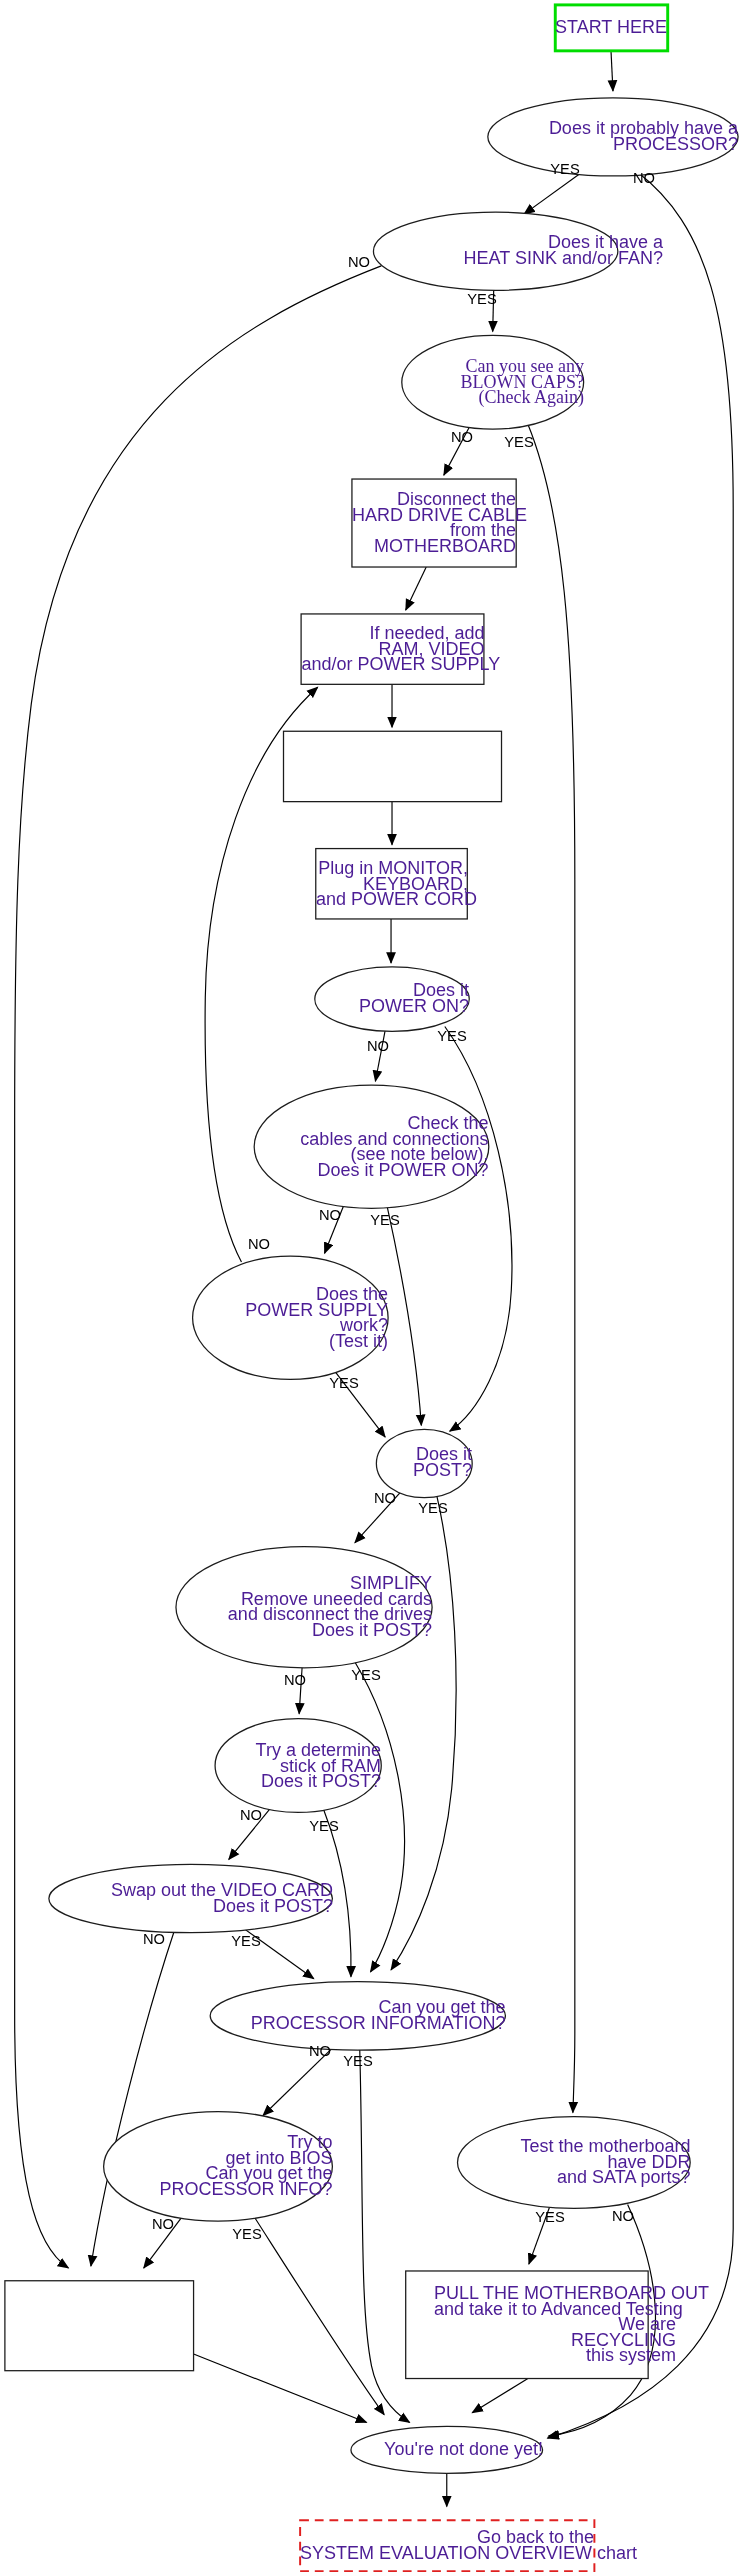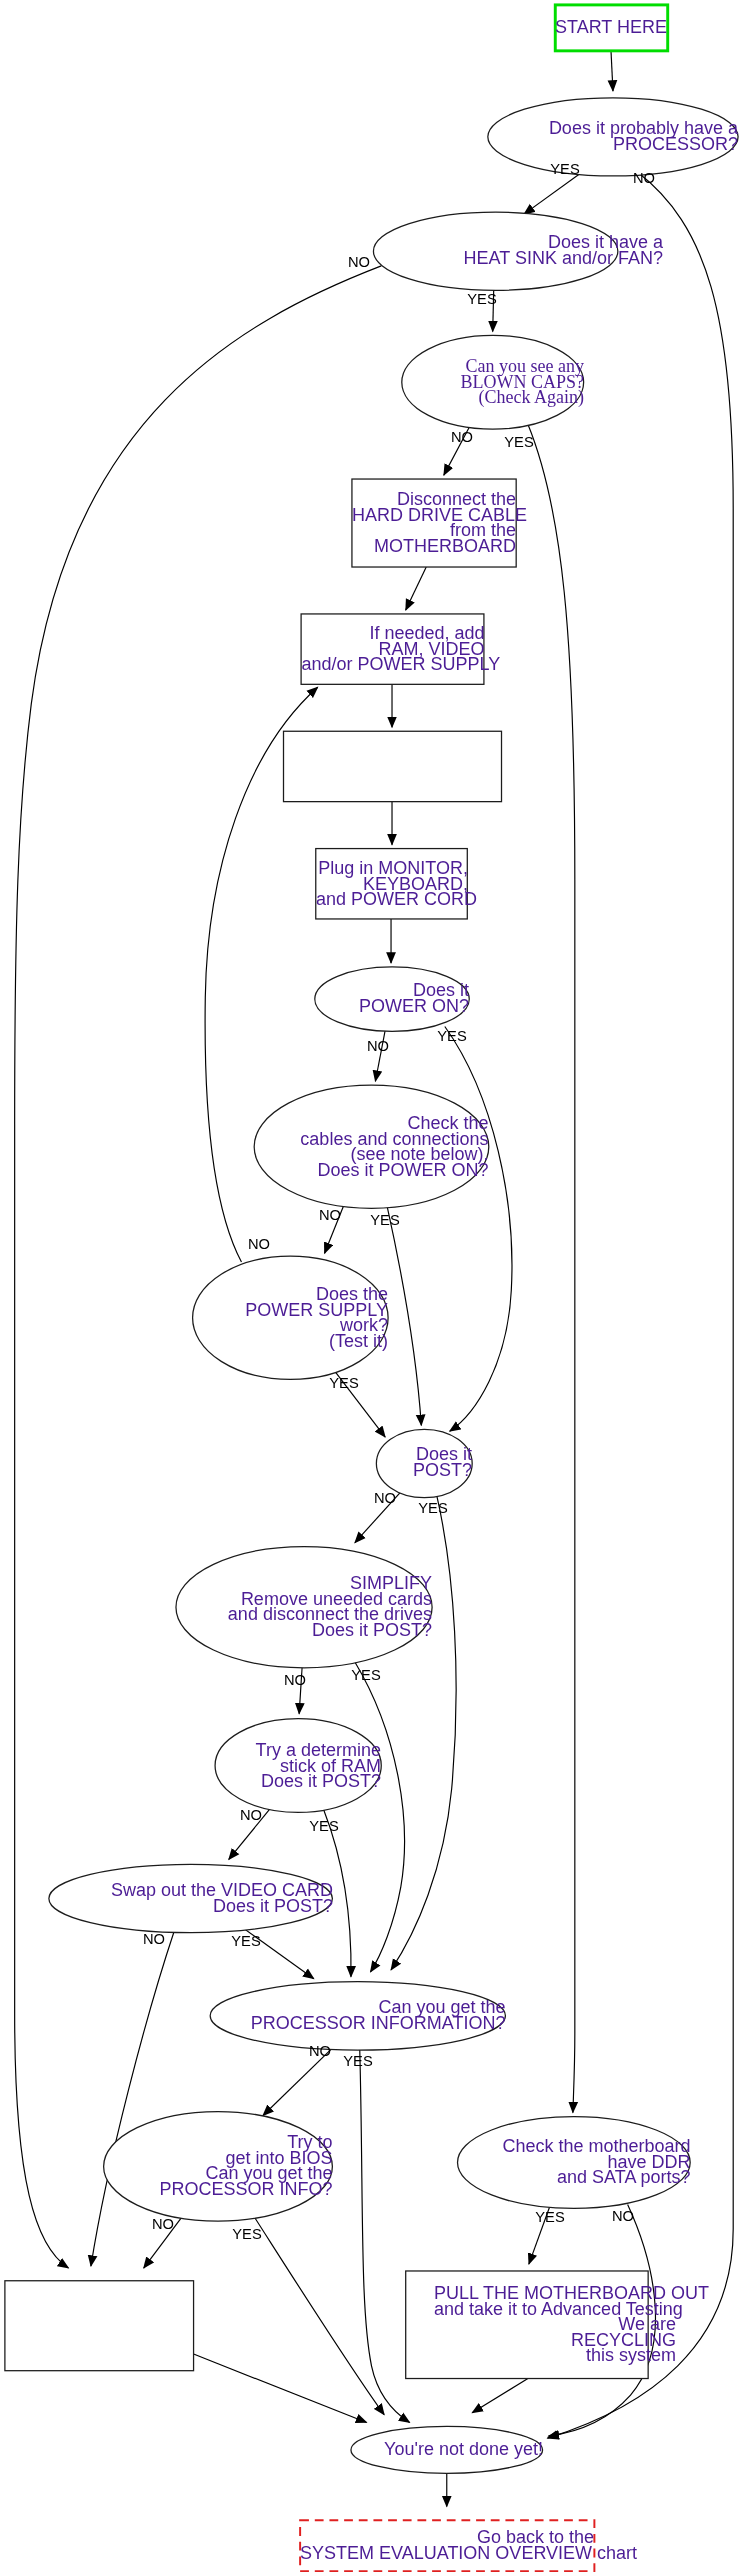--- a/index.html
+++ b/index.html
@@ -182,21 +182,21 @@
       <div>Can you get the</div>
       <div>PROCESSOR INFORMATION?</div>
     </div>
     <div class="node-label" style="left: 218px; top: 2166px; width: 229px;">
       <div>Try to</div>
       <div>get into BIOS</div>
       <div>Can you get the</div>
       <div>PROCESSOR INFO?</div>
     </div>
     <div class="node-label" style="left: 574px; top: 2162px; width: 233px;">
-      <div>Check the motherboard</div>
+      <div>Test the motherboard</div>
       <div>have DDR</div>
       <div>and SATA ports?</div>
     </div>
     <div class="node-label" style="left: 527px; top: 2325px; width: 242px; margin-left: 28px;">
       <div>PULL THE MOTHERBOARD OUT</div>
       <div>and take it to Advanced Testing</div>
       <div>We are</div>
       <div>RECYCLING</div>
       <div>this system</div>
     </div>

